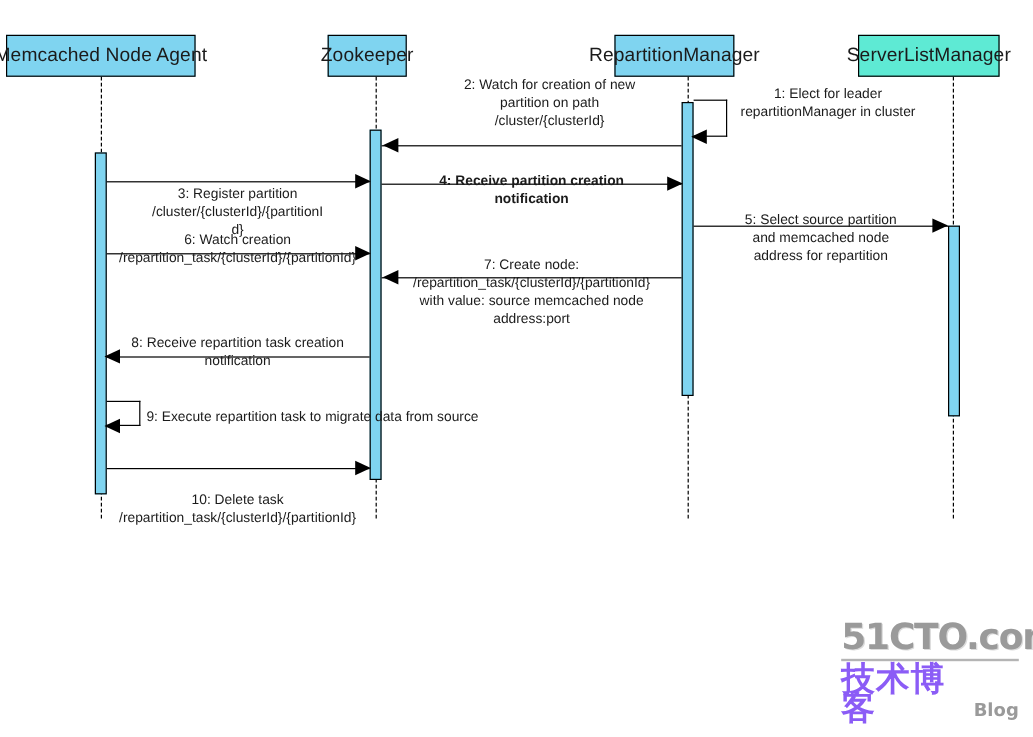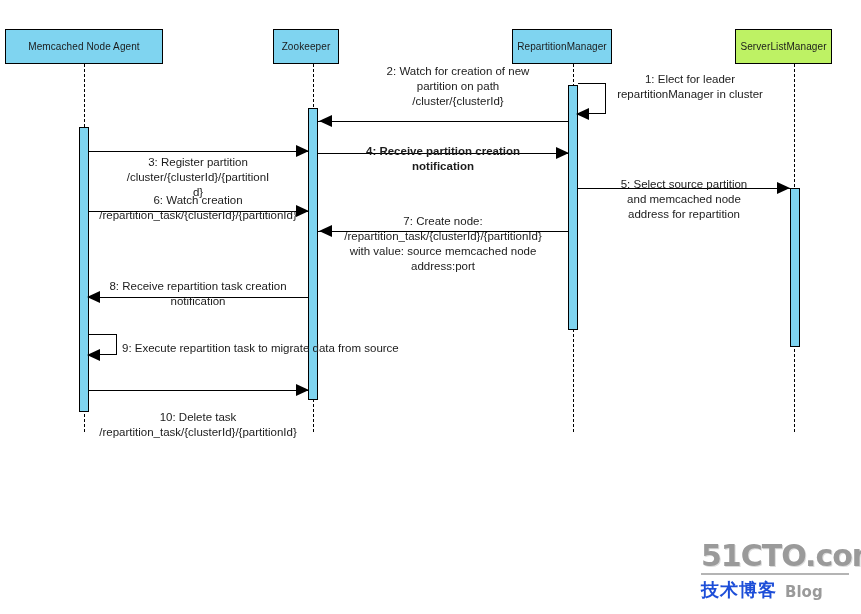--- a/index.html
+++ b/index.html
@@ -20,21 +20,21 @@
   }
   
   .participant {
     position: absolute;
     box-sizing: border-box;
     background: #7FD4F0;
     border: 1px solid #000000;
     display: flex;
     align-items: center;
     justify-content: center;
-    font-size: 10px;
+    font-size: 16px;
     color: #1b1b1b;
     letter-spacing: .1px;
     white-space: nowrap;
   }
   
   .lifeline {
     position: absolute;
     width: 0;
     border-left: 1px dashed #000000;
   }
@@ -108,23 +108,23 @@
     margin: 2px 0 3px 0;
   }
   #watermark .wm-bottom {
     display: flex;
     align-items: flex-end;
     gap: 8px;
   }
   #watermark .wm-cn {
     font-family: "DejaVu Sans", sans-serif;
     font-weight: bold;
-    font-size: 18px;
+    font-size: 28px;
     line-height: 24px;
-    color: #1d4ed8;
+    color: #8b5cf6;
     letter-spacing: 1px;
   }
   #watermark .wm-blog {
     font-family: "DejaVu Sans", sans-serif;
     font-weight: bold;
     font-size: 15px;
     line-height: 20px;
     color: #9a9a9a;
   }
 </style>
@@ -135,21 +135,21 @@
 
   <div class="participant" id="p-agent" style="left: 5px; top: 29px; width: 158px; height: 35px; background: rgb(127, 212, 240);">
     <span>Memcached Node Agent</span>
   </div>
   <div class="participant" id="p-zk" style="left: 273px; top: 29px; width: 66px; height: 35px; background: rgb(127, 212, 240);">
     <span>Zookeeper</span>
   </div>
   <div class="participant" id="p-rm" style="left: 512px; top: 29px; width: 100px; height: 35px; background: rgb(127, 212, 240);">
     <span>RepartitionManager</span>
   </div>
-  <div class="participant" id="p-slm" style="left: 735px; top: 29px; width: 97px; height: 35px; background: #bef264;">
+  <div class="participant" id="p-slm" style="left: 715px; top: 29px; width: 118px; height: 35px; background: #5eead4;">
     <span>ServerListManager</span>
   </div>
 
   <div class="lifeline" id="l-agent" style="left: 84px; top: 64px; height: 368px;"></div>
   <div class="lifeline" id="l-zk" style="left: 313px; top: 64px; height: 368px;"></div>
   <div class="lifeline" id="l-rm" style="left: 573px; top: 64px; height: 368px;"></div>
   <div class="lifeline" id="l-slm" style="left: 794px; top: 64px; height: 368px;"></div>
 
   <div class="activation" id="a-agent" style="left: 79px; top: 127px; height: 285px; background: rgb(127, 212, 240);"></div>
   <div class="activation" id="a-zk" style="left: 308px; top: 108px; height: 292px; background: rgb(127, 212, 240);"></div>

